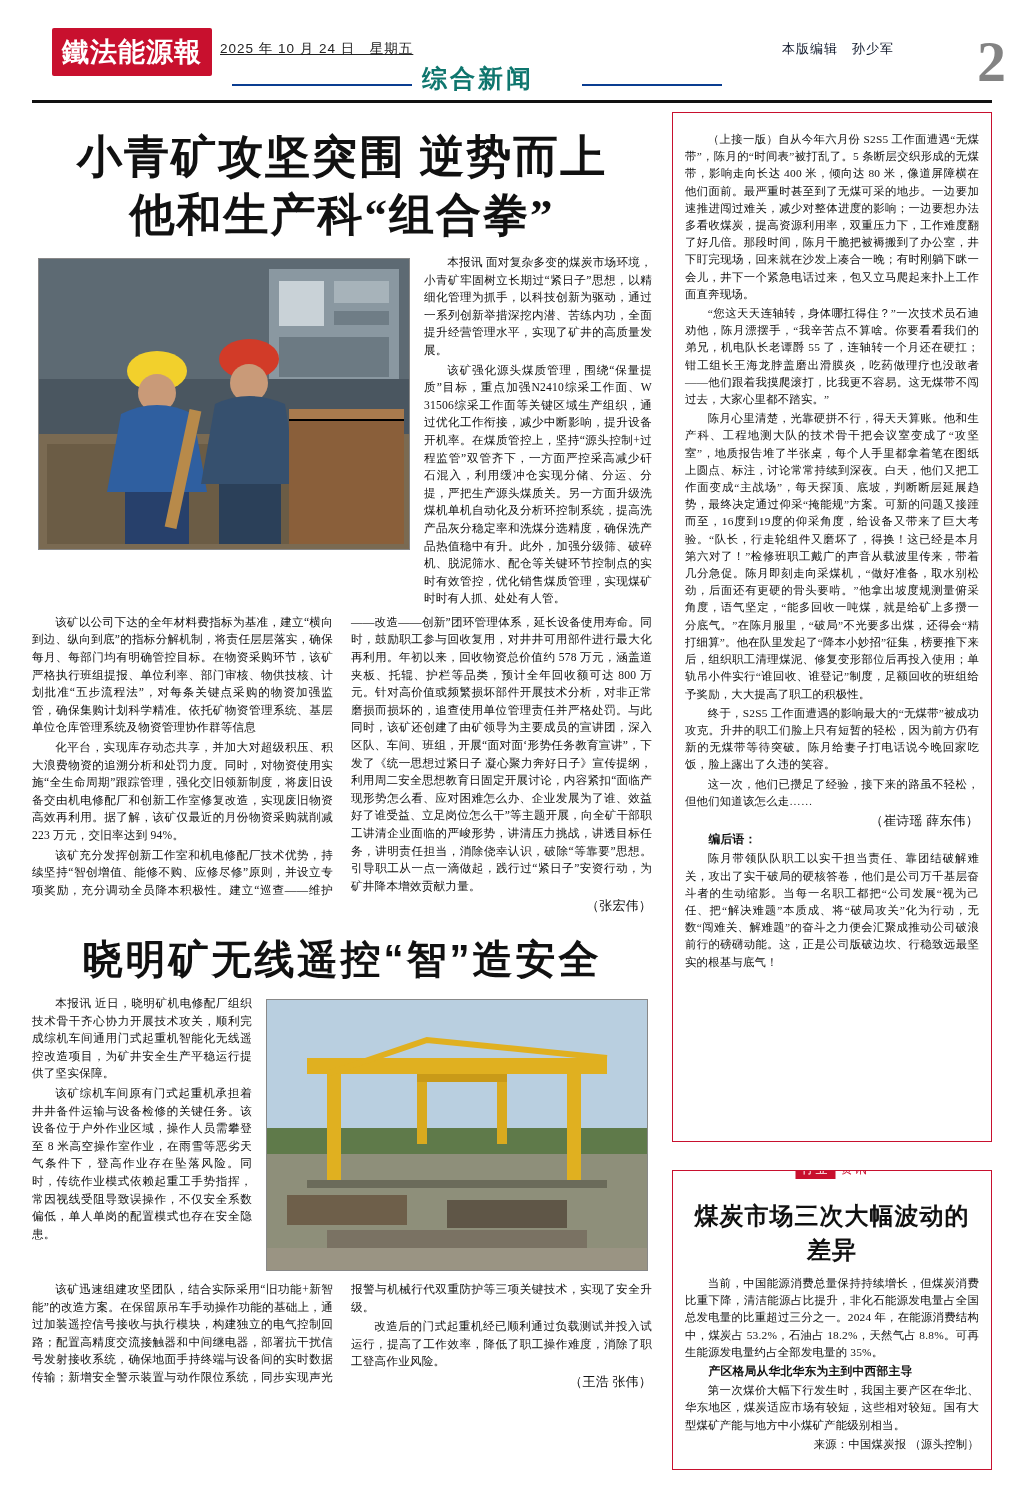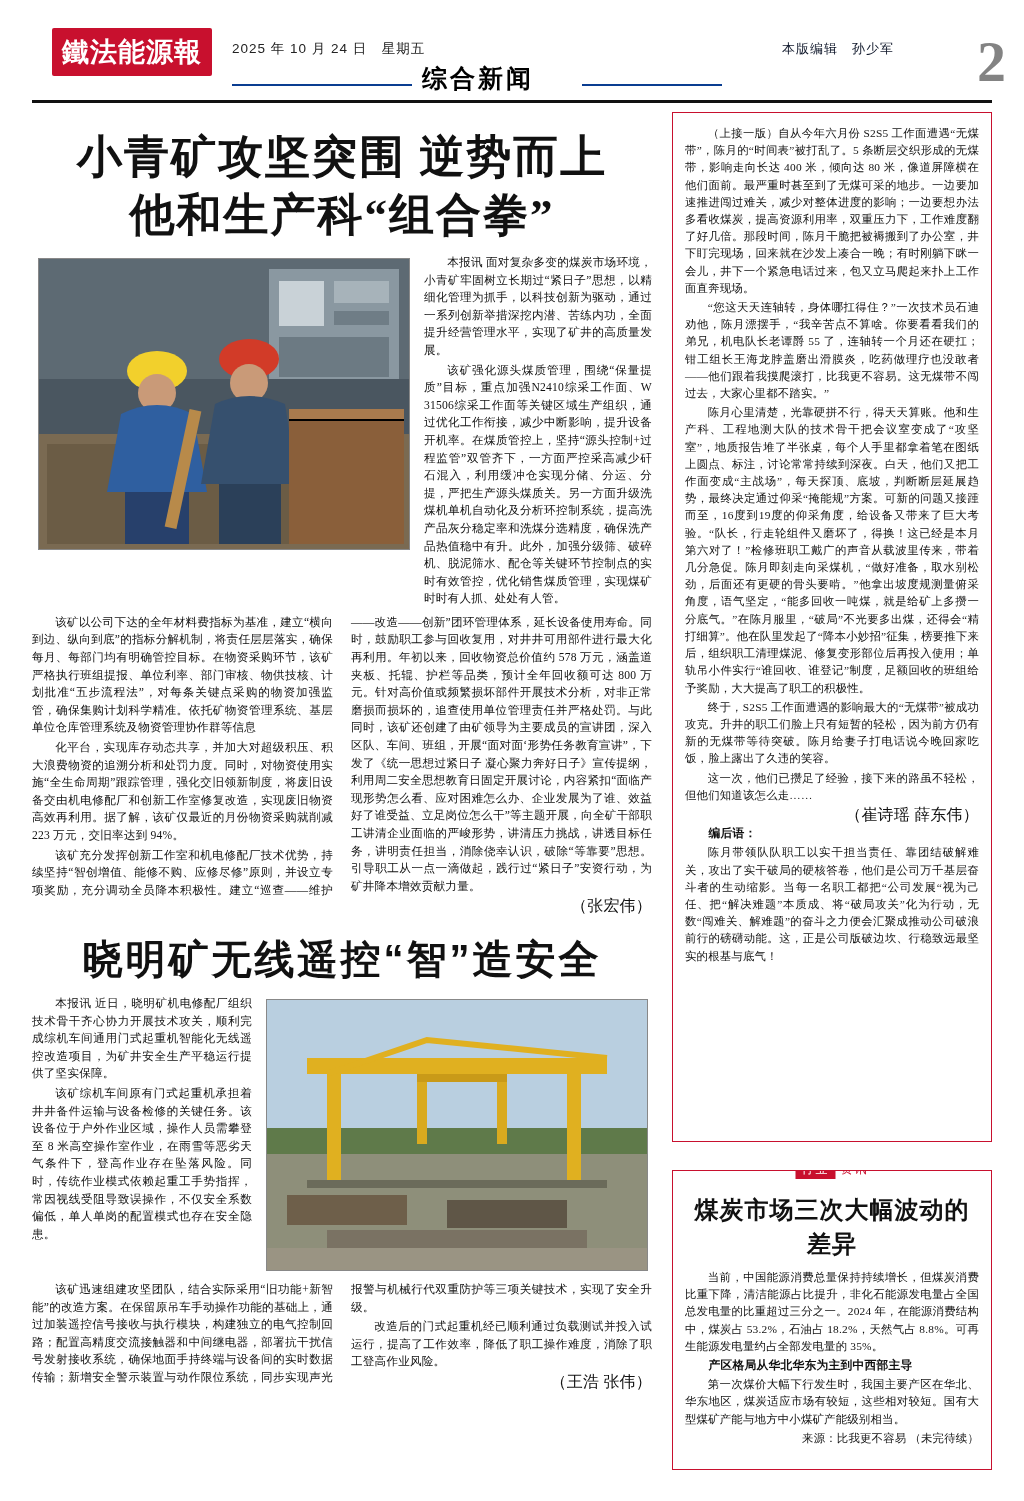--- a/index.html
+++ b/index.html
@@ -16,37 +16,37 @@
   
   .masthead{position:absolute;left:0;top:0;width:1024px;height:100px;}
   .logo-box{
     position:absolute;left:52px;top:28px;width:160px;height:48px;
     background:#c8102e;color:#fff;border-radius:2px;
     display:flex;align-items:center;justify-content:center;
     font-family:"Liberation Serif", serif;font-weight:bold;font-size:27px;
     letter-spacing:1px;
   }
   .issue-date{
-    position:absolute;left:232px;top:40px;font-size:13.5px;color:#222;
-    font-family:"Liberation Sans", sans-serif;letter-spacing:1px;
+    position:absolute;left:220px;top:40px;font-size:13.5px;color:#222;
+    font-family:"Liberation Sans", sans-serif;letter-spacing:1px;text-decoration:underline;
   }
   .editor-line{
     position:absolute;left:782px;top:40px;font-size:13px;color:#0f172a;
     font-family:"Liberation Sans", sans-serif;letter-spacing:1px;
   }
   .page-num{
     position:absolute;right:18px;top:36px;font-size:58px;color:#5a5a5a;
     font-family:"Liberation Serif", serif;font-weight:bold;line-height:52px;
     opacity:.75;
   }
   .section-bar{
     position:absolute;left:232px;top:62px;width:440px;height:34px;
   }
   .section-bar .title{
-    position:absolute;left:190px;top:0;font-size:25px;font-weight:bold;color:#000000;
+    position:absolute;left:190px;top:0;font-size:25px;font-weight:bold;color:#0f766e;
     font-family:"Liberation Serif", serif;letter-spacing:3px;
   }
   .section-bar .rule-l{position:absolute;left:0;top:22px;width:180px;height:2px;background:#0a3d91;}
   .section-bar .rule-r{position:absolute;left:350px;top:22px;width:140px;height:2px;background:#0a3d91;}
   .top-rule{position:absolute;left:32px;top:100px;width:960px;height:2.5px;background:#111;}
 
   
   .left-col{position:absolute;left:32px;top:112px;width:620px;height:1370px;}
   .right-col{position:absolute;left:672px;top:112px;width:320px;height:1370px;}
 
@@ -66,32 +66,32 @@
   
   .body-text{
     font-size:11.6px;line-height:17.6px;text-align:justify;
     font-family:"Liberation Serif", serif;color:#111;
     letter-spacing:.2px;
   }
   .body-text p{margin:0 0 2px 0;text-indent:2em;}
 
   .two-col{column-count:2;column-gap:18px;}
 
-  .sig{text-align:right;font-size:16px;}
+  .sig{text-align:right;font-size:13px;}
 
   
   .headline2{
     font-family:Liberation Sans, sans-serif;font-weight:bold;
     font-size:40px;line-height:52px;letter-spacing:3px;text-align:center;
     margin:14px 0 10px 0;
   }
 
   
   .rbox{
-    border:1.5px solid #c8102e;padding:12px 12px;box-sizing:border-box;
+    border:1.5px solid #c8102e;padding:18px 12px;box-sizing:border-box;
   }
   .rbox .body-text{font-size:11.4px;line-height:17.2px;}
 
   .tag{
     position:absolute;left:50%;transform:translateX(-50%);top:-11px;
     background:#fff;padding:0 6px;display:flex;align-items:center;gap:5px;
     font-family:"Liberation Sans", sans-serif;
   }
   .tag .a{background:#c8102e;color:#fff;font-size:12px;padding:1px 6px;letter-spacing:2px;}
   .tag .b{color:#c8102e;font-size:12px;letter-spacing:2px;}
@@ -259,18 +259,18 @@
     <div class="rbox" style="position:relative;margin-top:28px;height:300px;overflow:hidden;">
       <div class="tag">
         <span class="a">行业</span>
         <span class="b">资讯</span>
       </div>
       <div class="rheadline">煤炭市场三次大幅波动的差异</div>
       <div class="body-text">
         <p>当前，中国能源消费总量保持持续增长，但煤炭消费比重下降，清洁能源占比提升，非化石能源发电量占全国总发电量的比重超过三分之一。2024 年，在能源消费结构中，煤炭占 53.2%，石油占 18.2%，天然气占 8.8%。可再生能源发电量约占全部发电量的 35%。</p>
         <p class="sub-head">产区格局从华北华东为主到中西部主导</p>
         <p>第一次煤价大幅下行发生时，我国主要产区在华北、华东地区，煤炭适应市场有较短，这些相对较短。国有大型煤矿产能与地方中小煤矿产能级别相当。</p>
-        <p class="source">来源：比我更不容易 （未完待续）</p>
+        <p class="source">来源：中国煤炭报 （源头控制）</p>
       </div>
     </div>
 
   </div>
 </div>
 
 </body></html>

